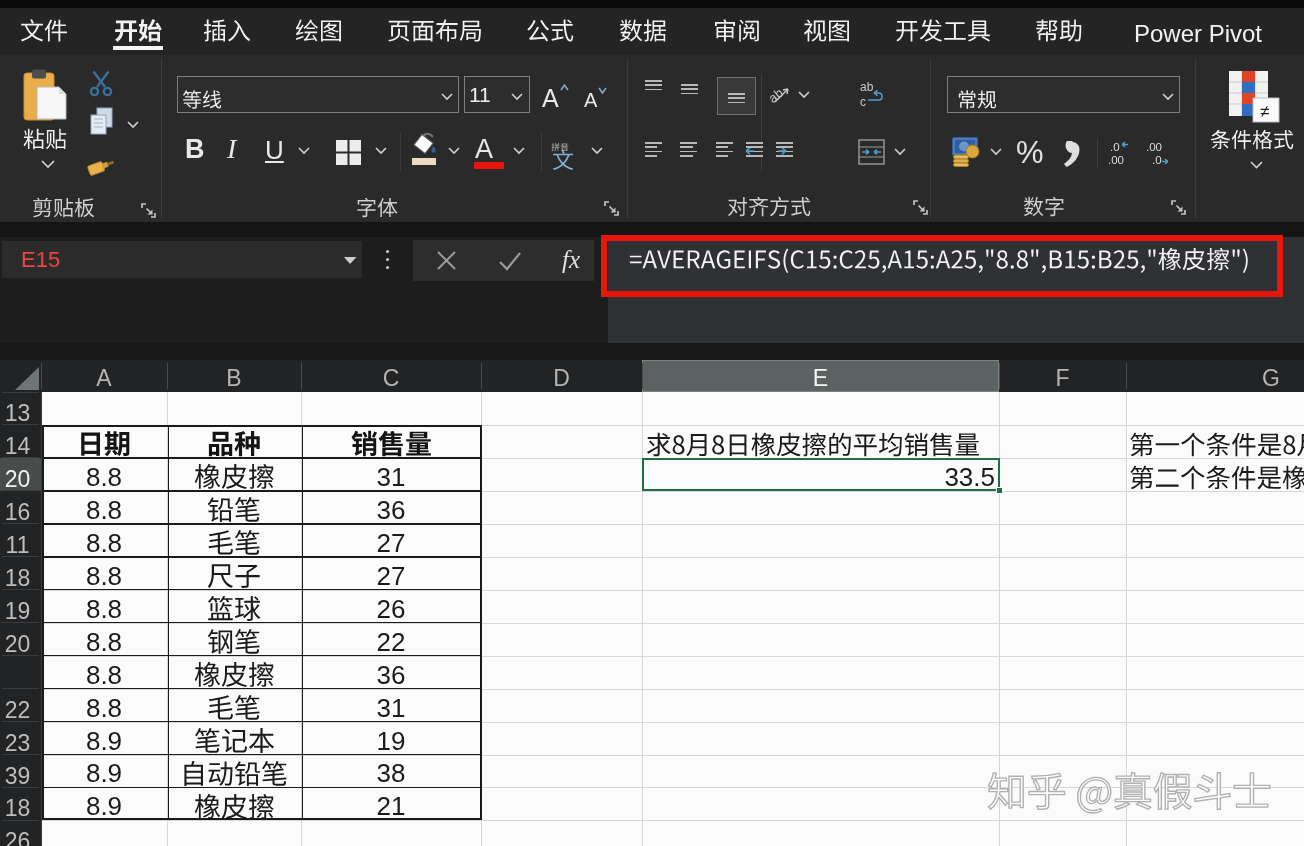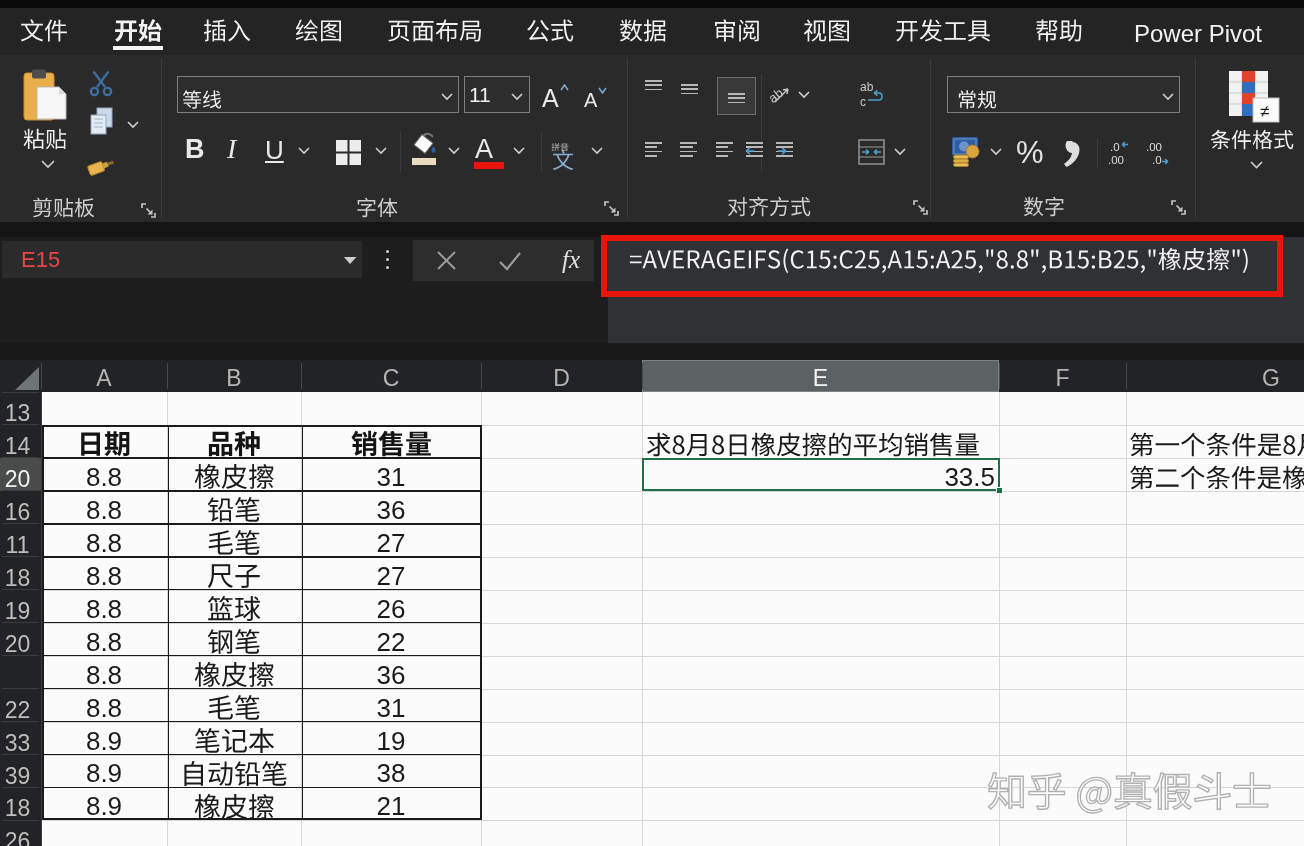--- a/index.html
+++ b/index.html
@@ -338,21 +338,21 @@
     <div style="position:absolute;left:17.5px;transform:translateX(-50%);top:564.8px;font-family:'Liberation Sans',sans-serif;font-size:23px;line-height:26px;font-weight:400;color:#bdbdbd;white-space:pre;">18</div>
     <div style="position:absolute;left:2.0px;top:556.2px;width:37.0px;height:1.0px;background:#3a3c3e"></div>
     <div style="position:absolute;left:17.5px;transform:translateX(-50%);top:597.7px;font-family:'Liberation Sans',sans-serif;font-size:23px;line-height:26px;font-weight:400;color:#bdbdbd;white-space:pre;">19</div>
     <div style="position:absolute;left:2.0px;top:589.2px;width:37.0px;height:1.0px;background:#3a3c3e"></div>
     <div style="position:absolute;left:17.5px;transform:translateX(-50%);top:630.7px;font-family:'Liberation Sans',sans-serif;font-size:23px;line-height:26px;font-weight:400;color:#bdbdbd;white-space:pre;">20</div>
     <div style="position:absolute;left:2.0px;top:622.2px;width:37.0px;height:1.0px;background:#3a3c3e"></div>
     <div style="position:absolute;left:17.5px;transform:translateX(-50%);top:663.6px;font-family:Liberation Mono, monospace;font-size:27px;line-height:26px;font-weight:400;color:#bdbdbd;white-space:pre;margin-left:39px;">21</div>
     <div style="position:absolute;left:2.0px;top:655.1px;width:37.0px;height:1.0px;background:#3a3c3e"></div>
     <div style="position:absolute;left:17.5px;transform:translateX(-50%);top:696.5px;font-family:'Liberation Sans',sans-serif;font-size:23px;line-height:26px;font-weight:400;color:#bdbdbd;white-space:pre;">22</div>
     <div style="position:absolute;left:2.0px;top:688.0px;width:37.0px;height:1.0px;background:#3a3c3e"></div>
-    <div style="position:absolute;left:17.5px;transform:translateX(-50%);top:729.5px;font-family:'Liberation Sans',sans-serif;font-size:23px;line-height:26px;font-weight:400;color:#bdbdbd;white-space:pre;">33</div>
+    <div style="position:absolute;left:17.5px;transform:translateX(-50%);top:729.5px;font-family:'Liberation Sans',sans-serif;font-size:23px;line-height:26px;font-weight:400;color:#bdbdbd;white-space:pre;">23</div>
     <div style="position:absolute;left:2.0px;top:721.0px;width:37.0px;height:1.0px;background:#3a3c3e"></div>
     <div style="position:absolute;left:17.5px;transform:translateX(-50%);top:762.5px;font-family:'Liberation Sans',sans-serif;font-size:23px;line-height:26px;font-weight:400;color:#bdbdbd;white-space:pre;">39</div>
     <div style="position:absolute;left:2.0px;top:754.0px;width:37.0px;height:1.0px;background:#3a3c3e"></div>
     <div style="position:absolute;left:17.5px;transform:translateX(-50%);top:795.4px;font-family:'Liberation Sans',sans-serif;font-size:23px;line-height:26px;font-weight:400;color:#bdbdbd;white-space:pre;">18</div>
     <div style="position:absolute;left:2.0px;top:786.9px;width:37.0px;height:1.0px;background:#3a3c3e"></div>
     <div style="position:absolute;left:17.5px;transform:translateX(-50%);top:828.4px;font-family:'Liberation Sans',sans-serif;font-size:23px;line-height:26px;font-weight:400;color:#bdbdbd;white-space:pre;">26</div>
     <div style="position:absolute;left:2.0px;top:819.9px;width:37.0px;height:1.0px;background:#3a3c3e"></div>
     <div style="position:absolute;left:41.0px;top:392.0px;width:1.5px;height:454.0px;background:#3a3c3e"></div>
     <div style="position:absolute;left:42.0px;top:392.0px;width:1262.0px;height:454.0px;background:#fbfbfb"></div>
     <div style="position:absolute;left:167.0px;top:392.0px;width:1.0px;height:454.0px;background:#d7d7d7"></div>

